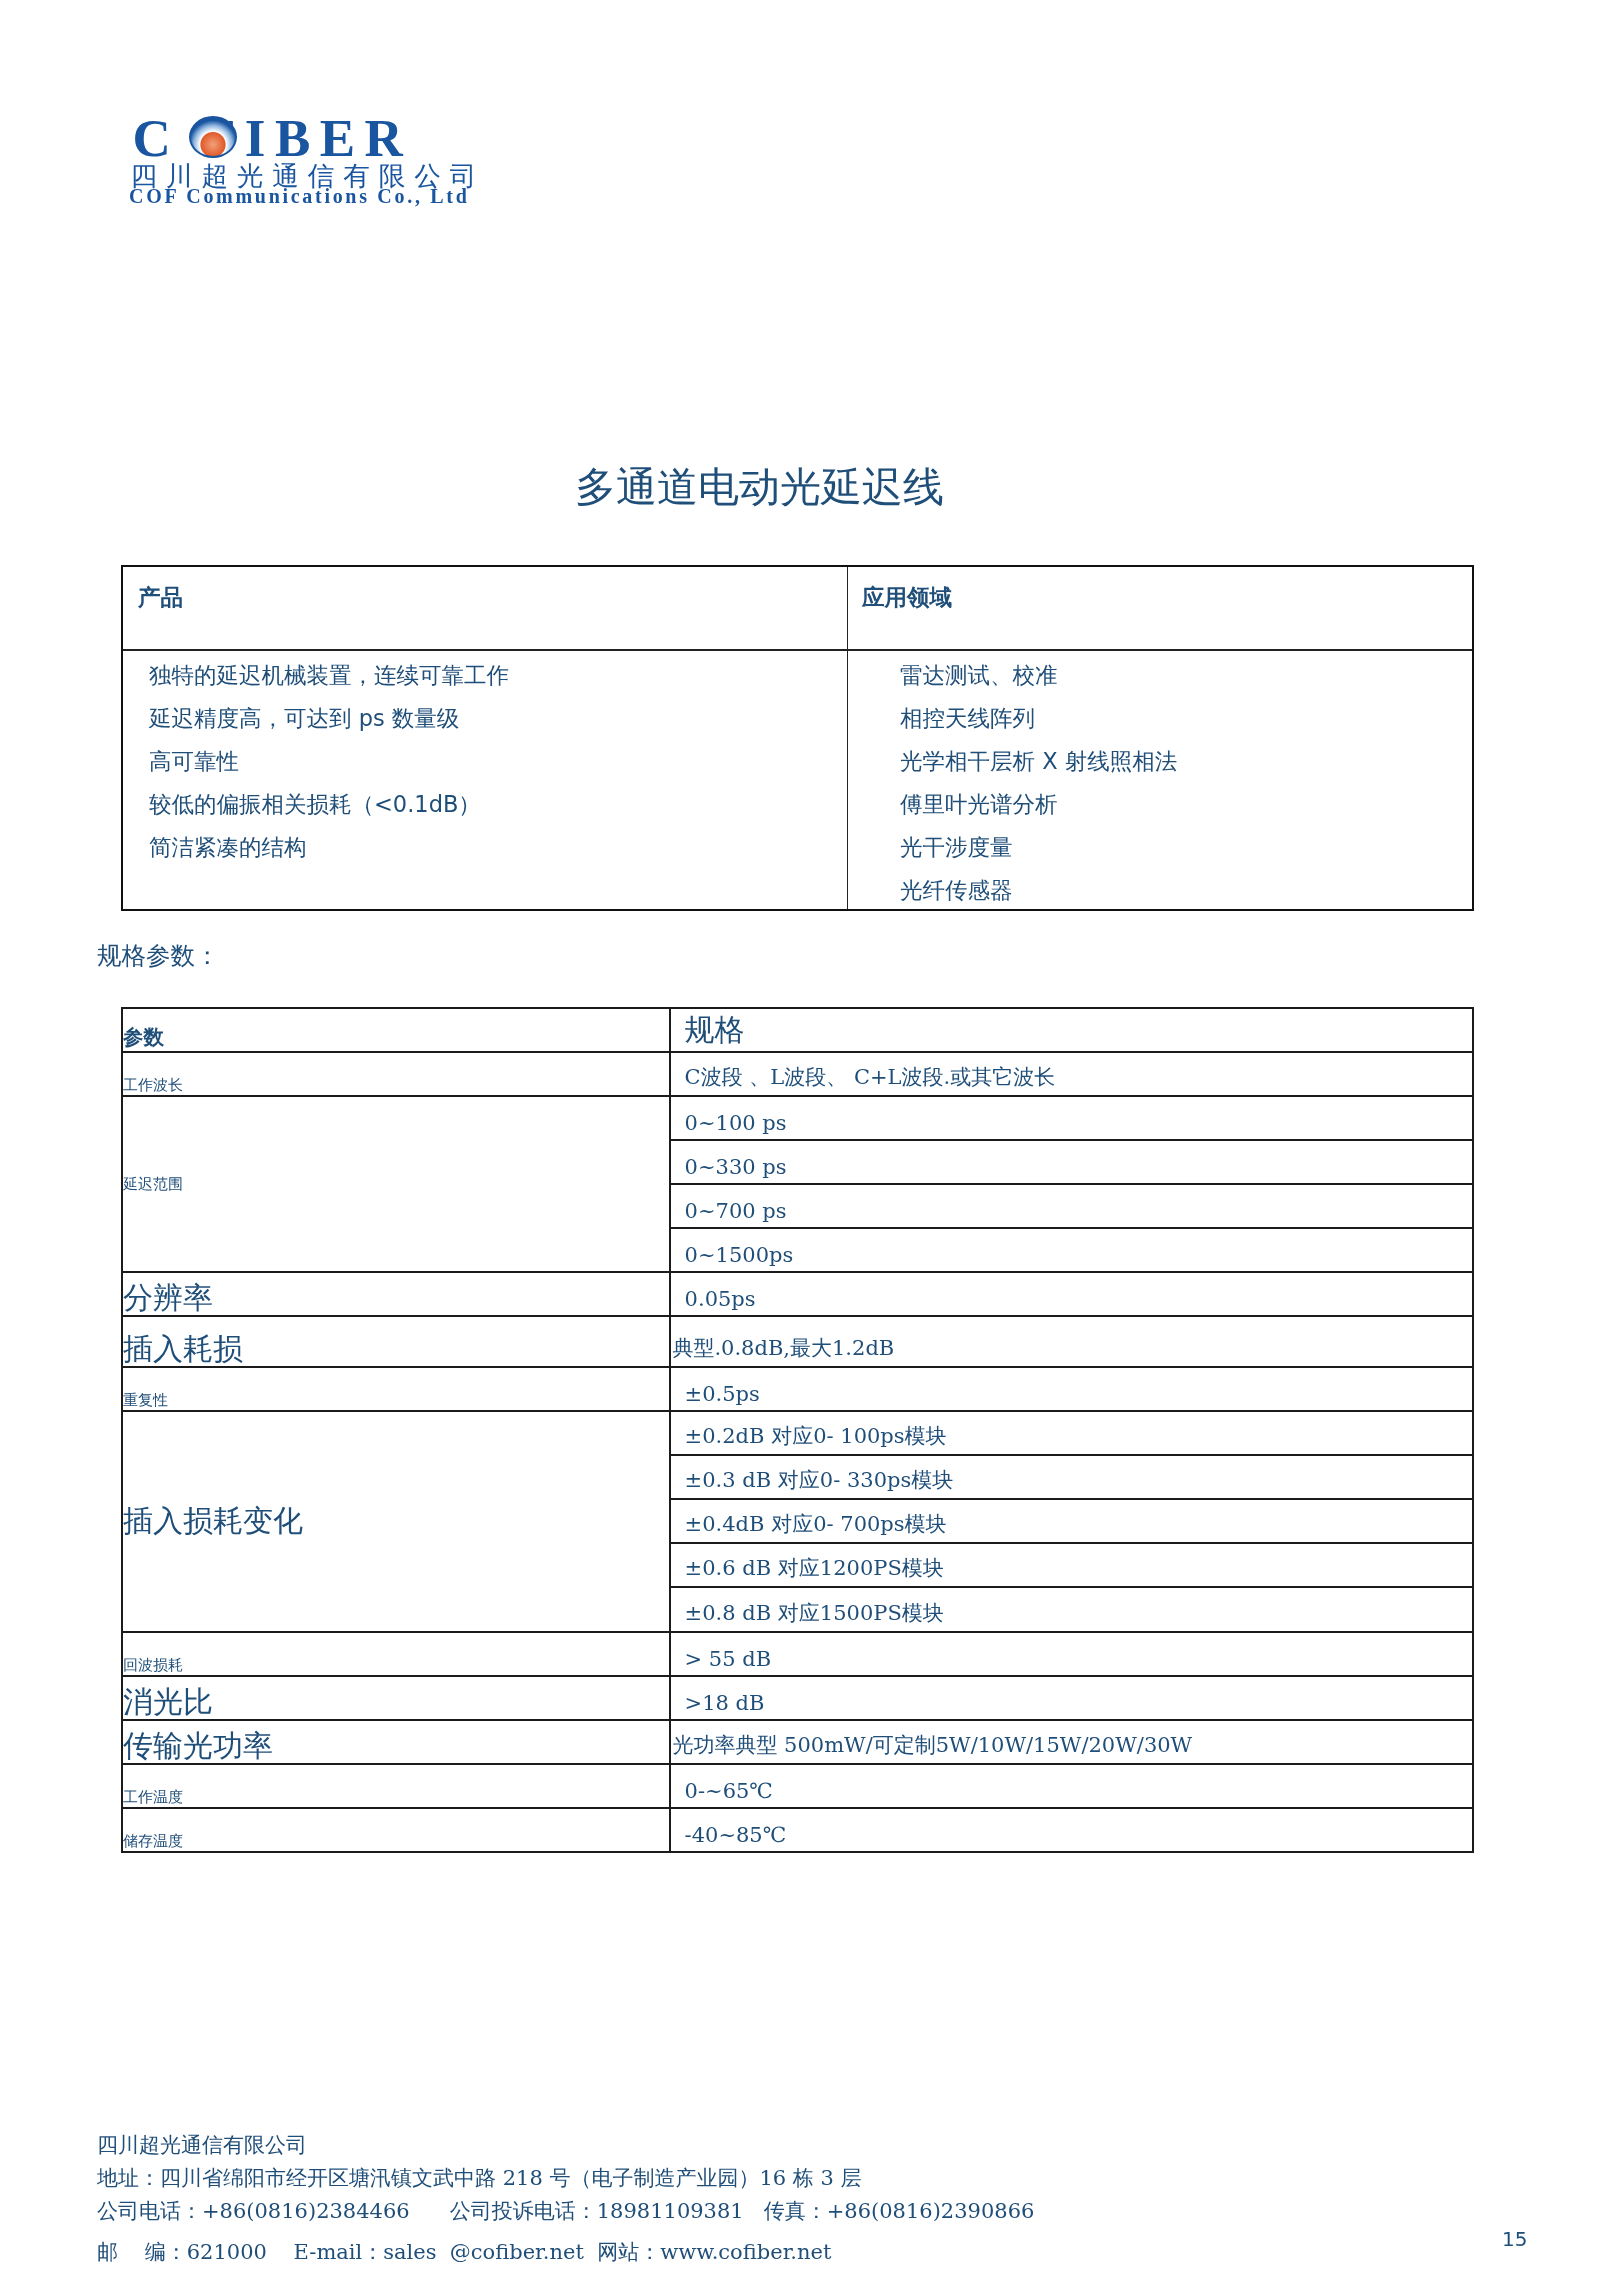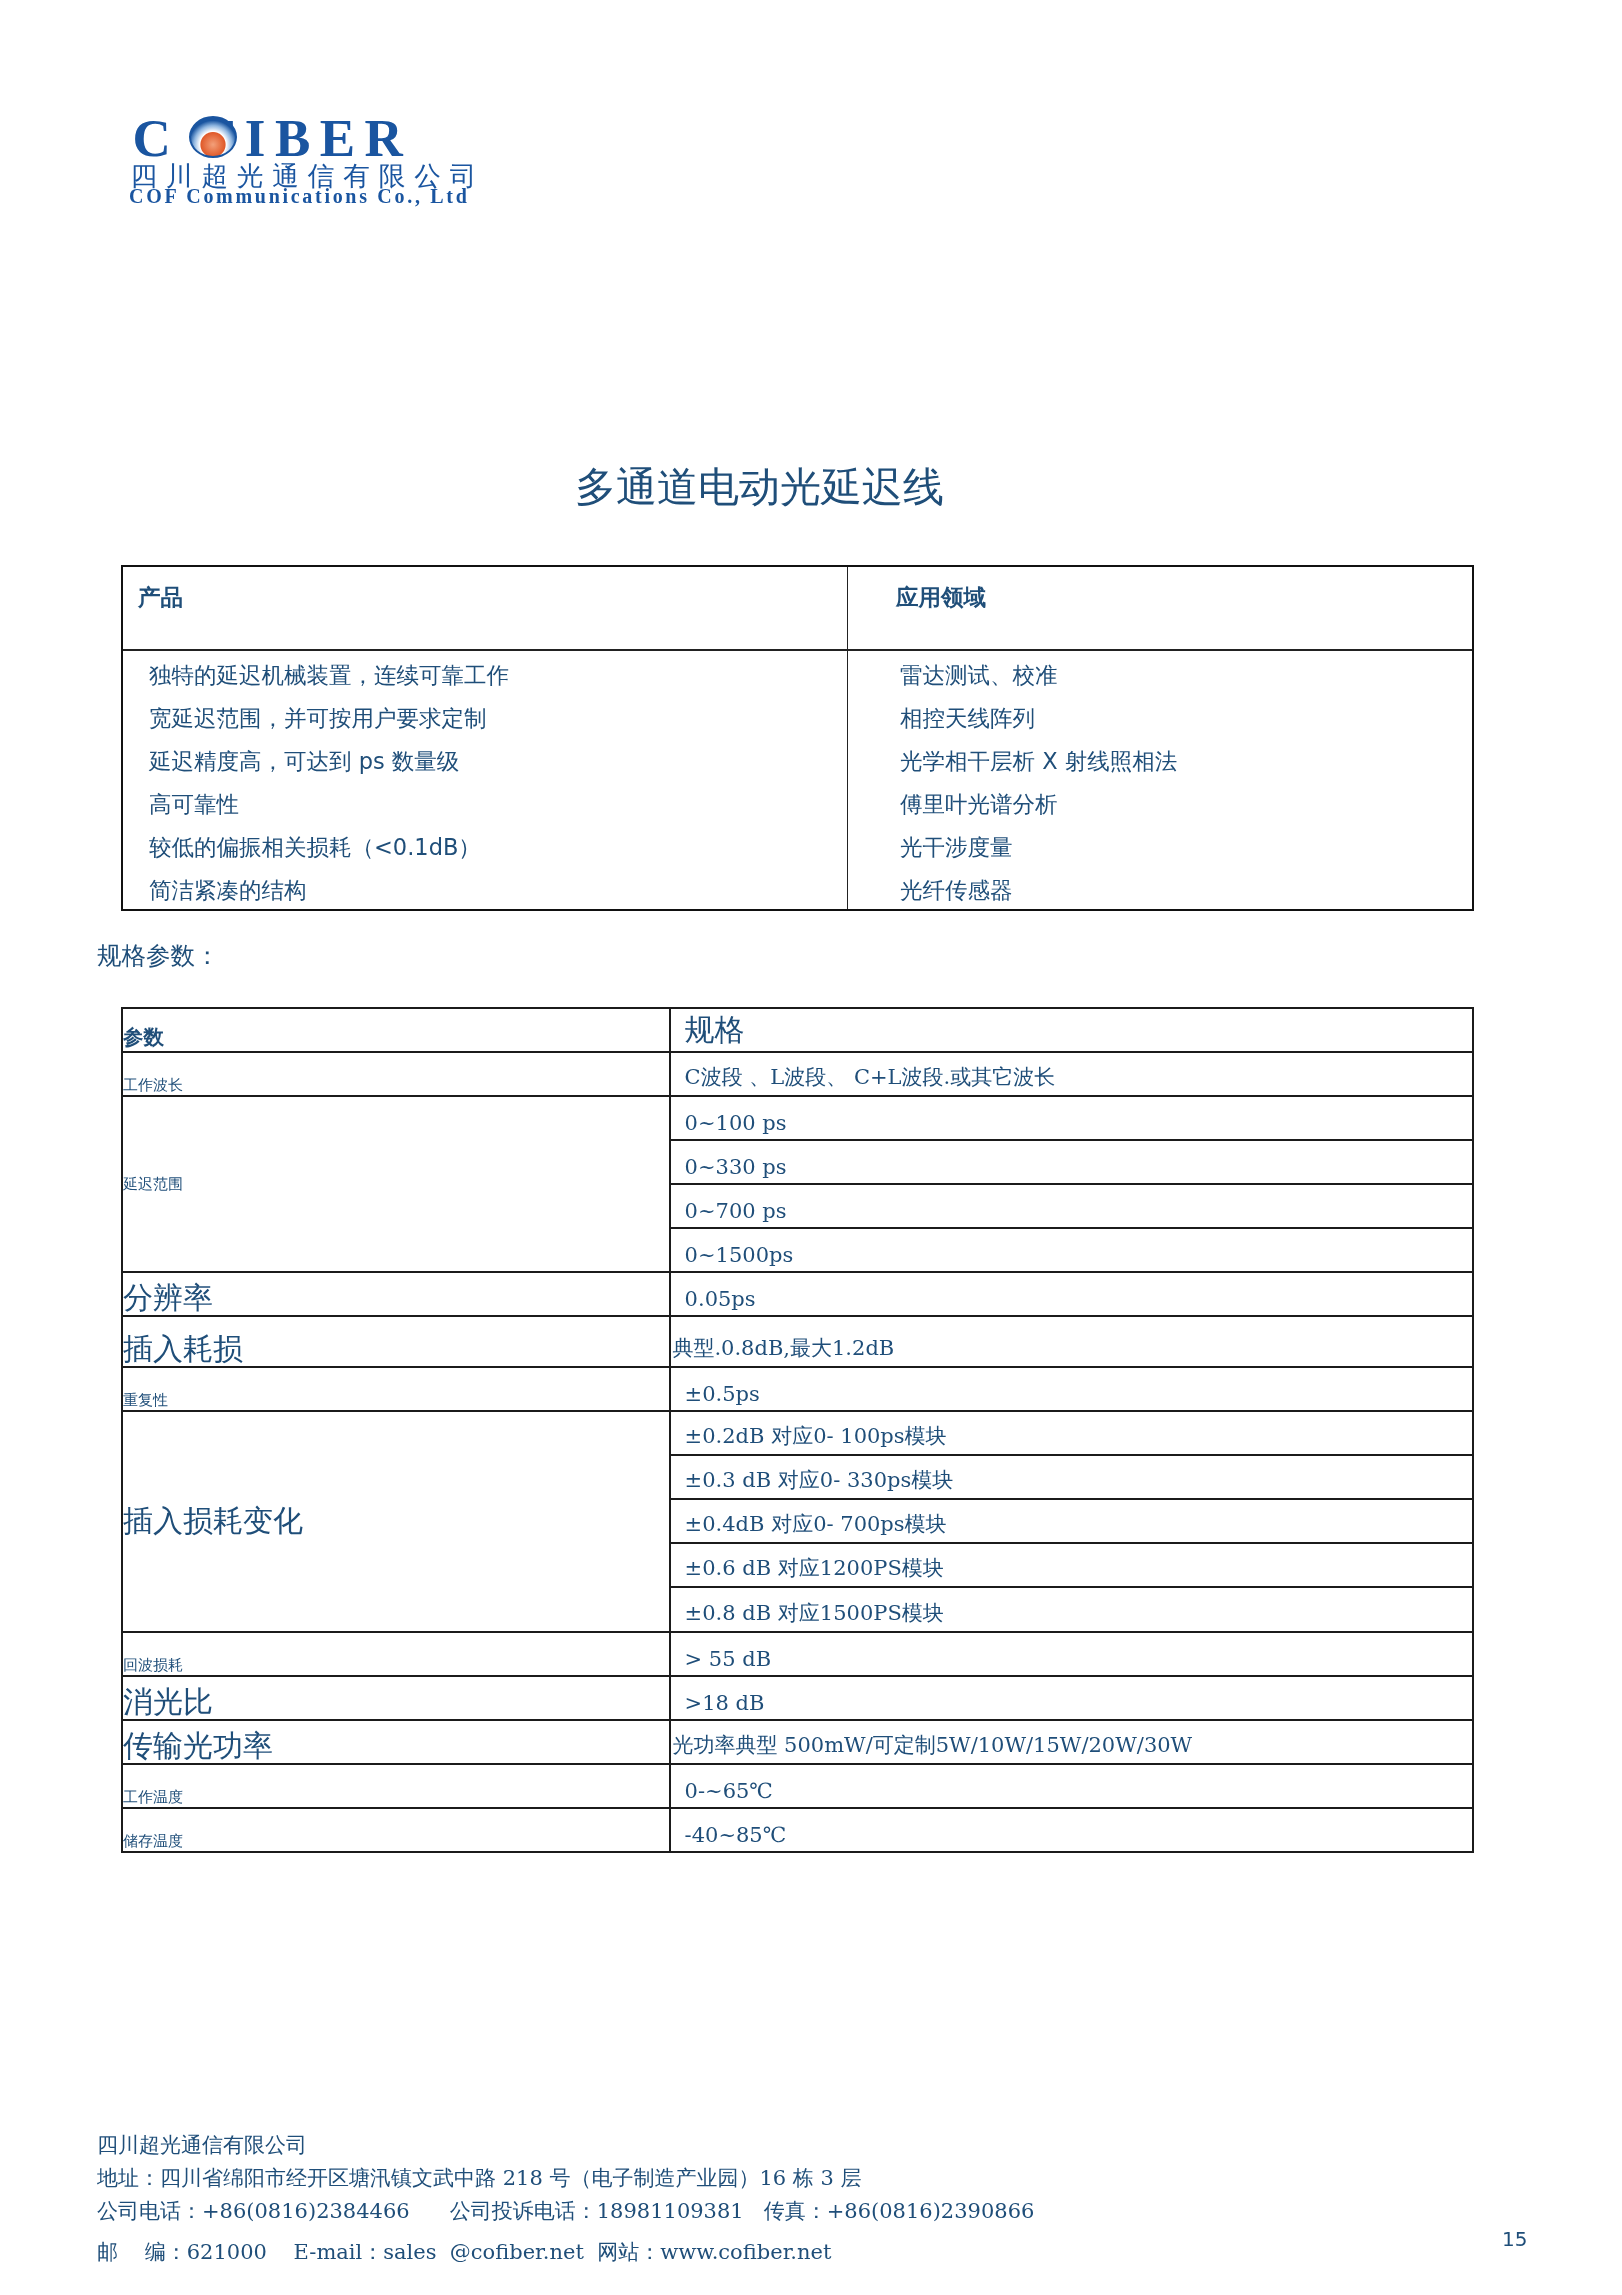--- a/index.html
+++ b/index.html
@@ -60,24 +60,23 @@
   <div class="cn">四川超光通信有限公司</div>
   <div class="en">COF Communications Co., Ltd</div>
 </div>
 
 <div id="doc-title" class="abs">多通道电动光延迟线</div>
 
 <div id="feature-table" class="abs">
   <div class="vdiv"></div>
   <div class="hdiv"></div>
   <div class="ft-head" style="left:15px;">产品</div>
-  <div class="ft-head" style="left:773px;">应用领域</div>
+  <div class="ft-head" style="left:739px;">应用领域</div>
   <ul class="ft-list" style="left:26px;">
     <li>独特的延迟机械装置，连续可靠工作</li>
-    <li>宽延迟范围，并可按用户要求定制</li>
     <li>延迟精度高，可达到 ps 数量级</li>
     <li>高可靠性</li>
     <li>较低的偏振相关损耗（&lt;0.1dB）</li>
     <li>简洁紧凑的结构</li>
   </ul>
   <ul class="ft-list" style="left:777px;">
     <li>雷达测试、校准</li>
     <li>相控天线阵列</li>
     <li>光学相干层析 X 射线照相法</li>
     <li>傅里叶光谱分析</li>

